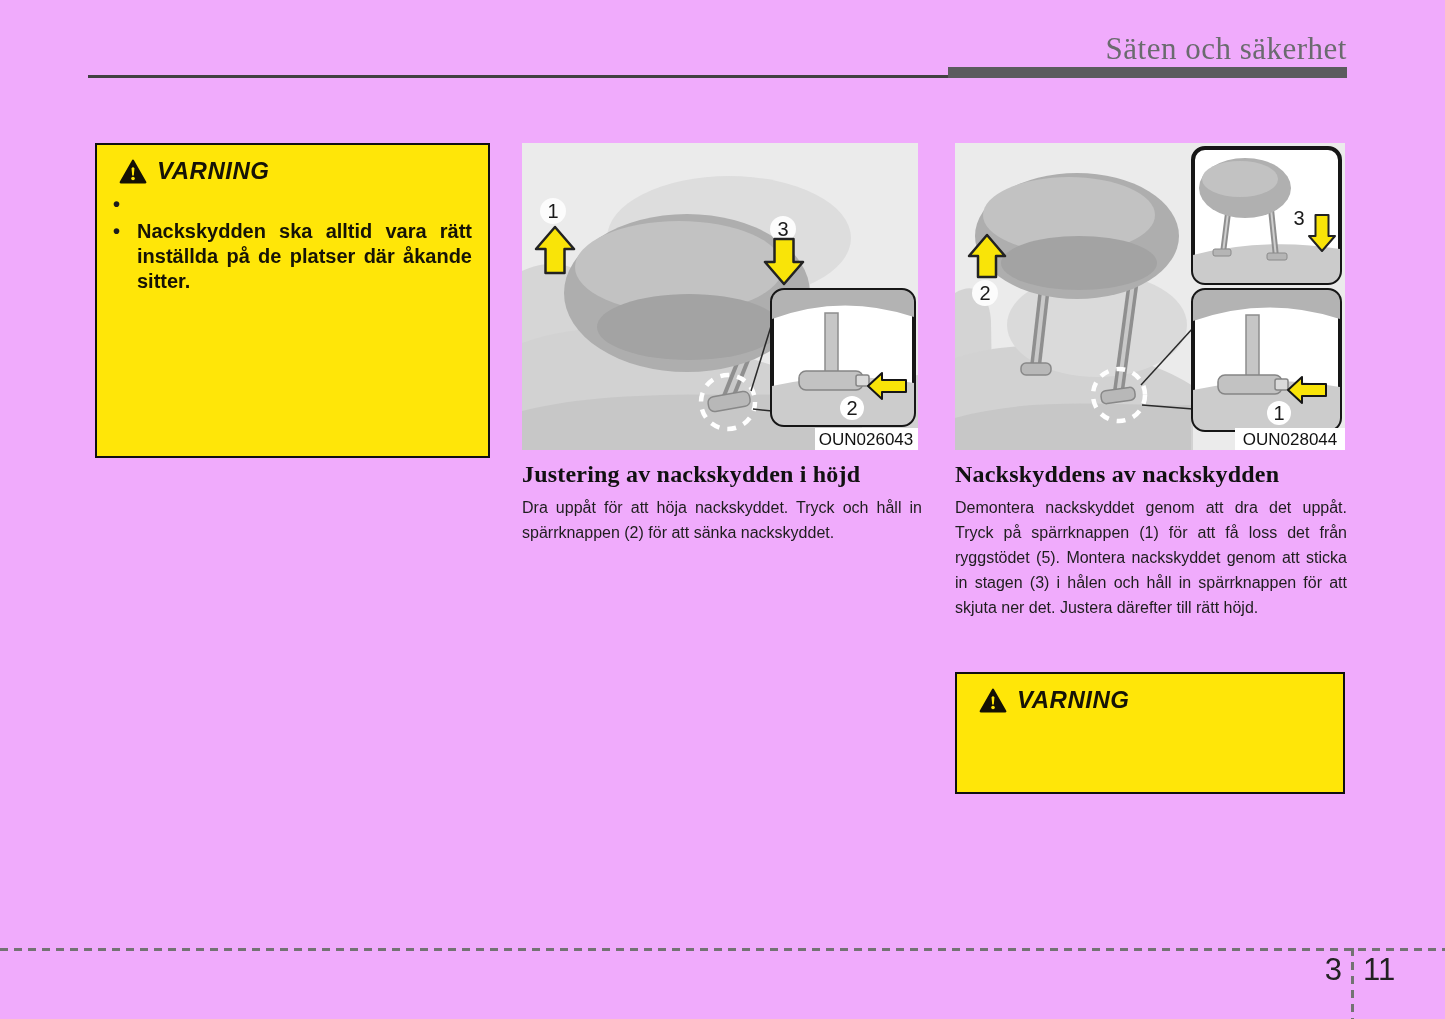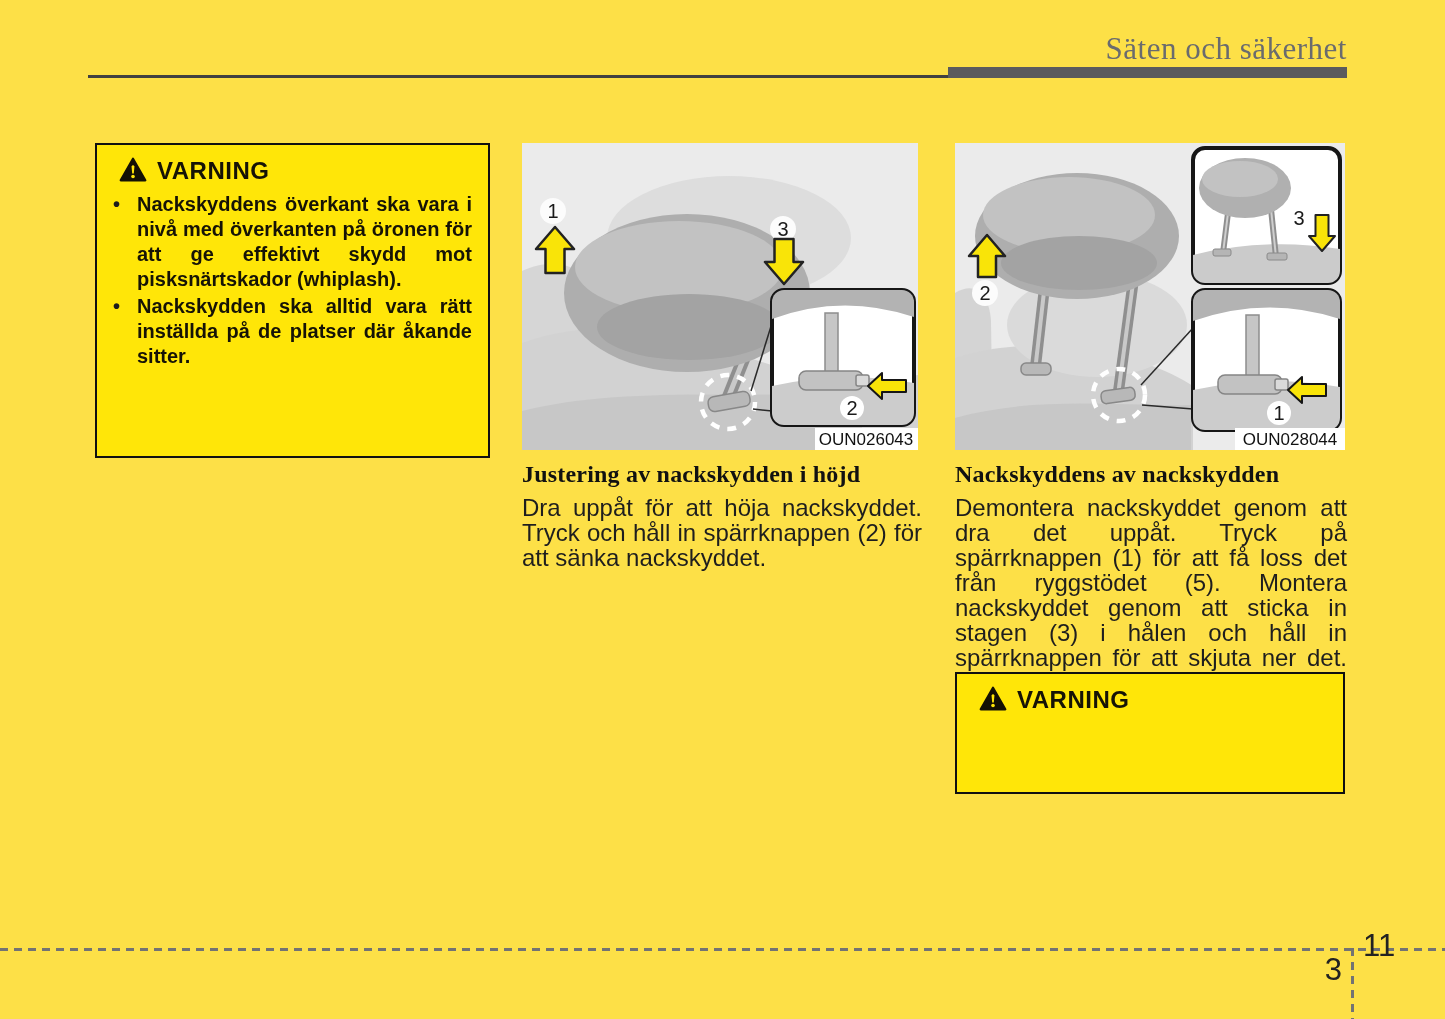--- a/index.html
+++ b/index.html
@@ -7,39 +7,39 @@
     --arrow-yellow:#f9e408;
     --figure-bg:#ebebeb;
     --header-gray:#6a6b6e;
     --rule-gray:#5b5b5d;
     --ink:#1c1c1c;
     --dash-gray:#737373;
   }
   *{margin:0;padding:0;box-sizing:border-box;}
   html,body{background:#ffffff;}
   body{font-family:"Liberation Sans",sans-serif;color:var(--ink);}
-  .page{position:relative;width:1445px;height:1019px;background:#fde047;overflow:hidden;}
+  .page{position:relative;width:1445px;height:1019px;background:#f0abfc;overflow:hidden;}
 
   
   .page-title{
     position:absolute;top:31px;right:98px;
     font-family:"Liberation Serif",serif;font-weight:400;
     font-size:31px;color:var(--header-gray);letter-spacing:.5px;white-space:nowrap;
   }
   .rule-thin{position:absolute;left:88px;top:75px;width:860px;height:3px;background:#414141;}
   .rule-thick{position:absolute;left:948px;top:67px;width:399px;height:11px;background:var(--rule-gray);}
 
   
   .warnbox{
     position:absolute;background:var(--warning-yellow);
     border:2px solid #101010;padding:10px 16px 8px 14px;
   }
   .warnbox.top{left:95px;top:143px;width:395px;height:315px;}
   .warnbox.bottom{left:955px;top:672px;width:390px;height:122px;}
-  .warn-head{display:flex;gap:10px;margin:2px 0 7px 8px;}
+  .warn-head{display:flex;align-items:center;gap:10px;margin:2px 0 7px 8px;font-style:italic;}
   .warn-head .tri{width:28px;height:25px;flex:0 0 auto;}
   .warn-title{font-size:24px;font-weight:700;letter-spacing:.5px;color:#161306;}
   .warn-item{display:flex;margin-bottom:2px;}
   .warn-dot{width:26px;flex:0 0 auto;font-size:20px;font-weight:700;line-height:25px;padding-left:2px;}
   .warn-text{flex:1;}
   .warn-text p, .warn-body{
     font-size:20px;font-weight:700;line-height:25px;
     text-align:justify;color:#161306;
   }
   .warnbox.bottom .warn-body{margin-left:2px;}
@@ -53,33 +53,33 @@
   .code-t{font-family:"Liberation Sans",sans-serif;font-size:17px;fill:#111;text-anchor:middle;}
 
   
   .caption{position:absolute;}
   .caption.adjust{left:522px;top:461px;width:400px;}
   .caption.removal{left:955px;top:461px;width:392px;}
   .caption h3{
     font-family:"Liberation Serif",serif;font-size:24px;font-weight:700;
     color:#111;margin-bottom:7px;letter-spacing:.2px;
   }
-  .caption p{font-size:24px;line-height:25px;text-align:justify;color:#1e1e1e;}
+  .caption p{font-size:16px;line-height:25px;text-align:justify;color:#1e1e1e;}
 
   
   .dash-h{
     position:absolute;left:0;top:948px;width:1445px;height:3px;
     background:repeating-linear-gradient(90deg,var(--dash-gray) 0 8px,transparent 8px 14px);
   }
   .dash-v{
     position:absolute;left:1351px;top:948px;width:3px;height:71px;
     background:repeating-linear-gradient(180deg,var(--dash-gray) 0 8px,transparent 8px 14px);
   }
   .footer-sec{position:absolute;top:952px;left:1284px;width:58px;text-align:right;font-size:31px;color:#222;}
-  .footer-page{position:absolute;top:928px;left:1363px;font-size:31px;color:#222;}
+  .footer-page{position:absolute;top:952px;left:1363px;font-size:31px;color:#222;}
 </style>
 </head>
 <body>
 
 <div class="page">
 
   <div class="page-title">Säten och säkerhet</div>
   <div class="rule-thin"></div>
   <div class="rule-thick"></div>
 
@@ -88,21 +88,20 @@
       <svg class="tri" viewBox="0 0 24 22">
         <path d="M12 1.5 L22.8 20.5 L1.2 20.5 Z" fill="#141104" stroke="#141104" stroke-width="2" stroke-linejoin="round"></path>
         <path d="M12 7 L13.3 8.2 L12.7 14.6 L11.3 14.6 L10.7 8.2 Z" fill="#ffe608"></path>
         <circle cx="12" cy="17.2" r="1.6" fill="#ffe608"></circle>
       </svg>
       <span class="warn-title">VARNING</span>
     </div>
     <div class="warn-item">
       <span class="warn-dot">•</span>
       <div class="warn-text">
-        <p>Nackskyddens överkant ska vara i nivå med överkanten på öronen för att ge effektivt skydd mot pisksnärtskador (whiplash).</p>
       </div>
     </div>
     <div class="warn-item">
       <span class="warn-dot">•</span>
       <div class="warn-text">
         <p>Nackskydden ska alltid vara rätt inställda på de platser där åkande sitter.</p>
       </div>
     </div>
   </div>
 

